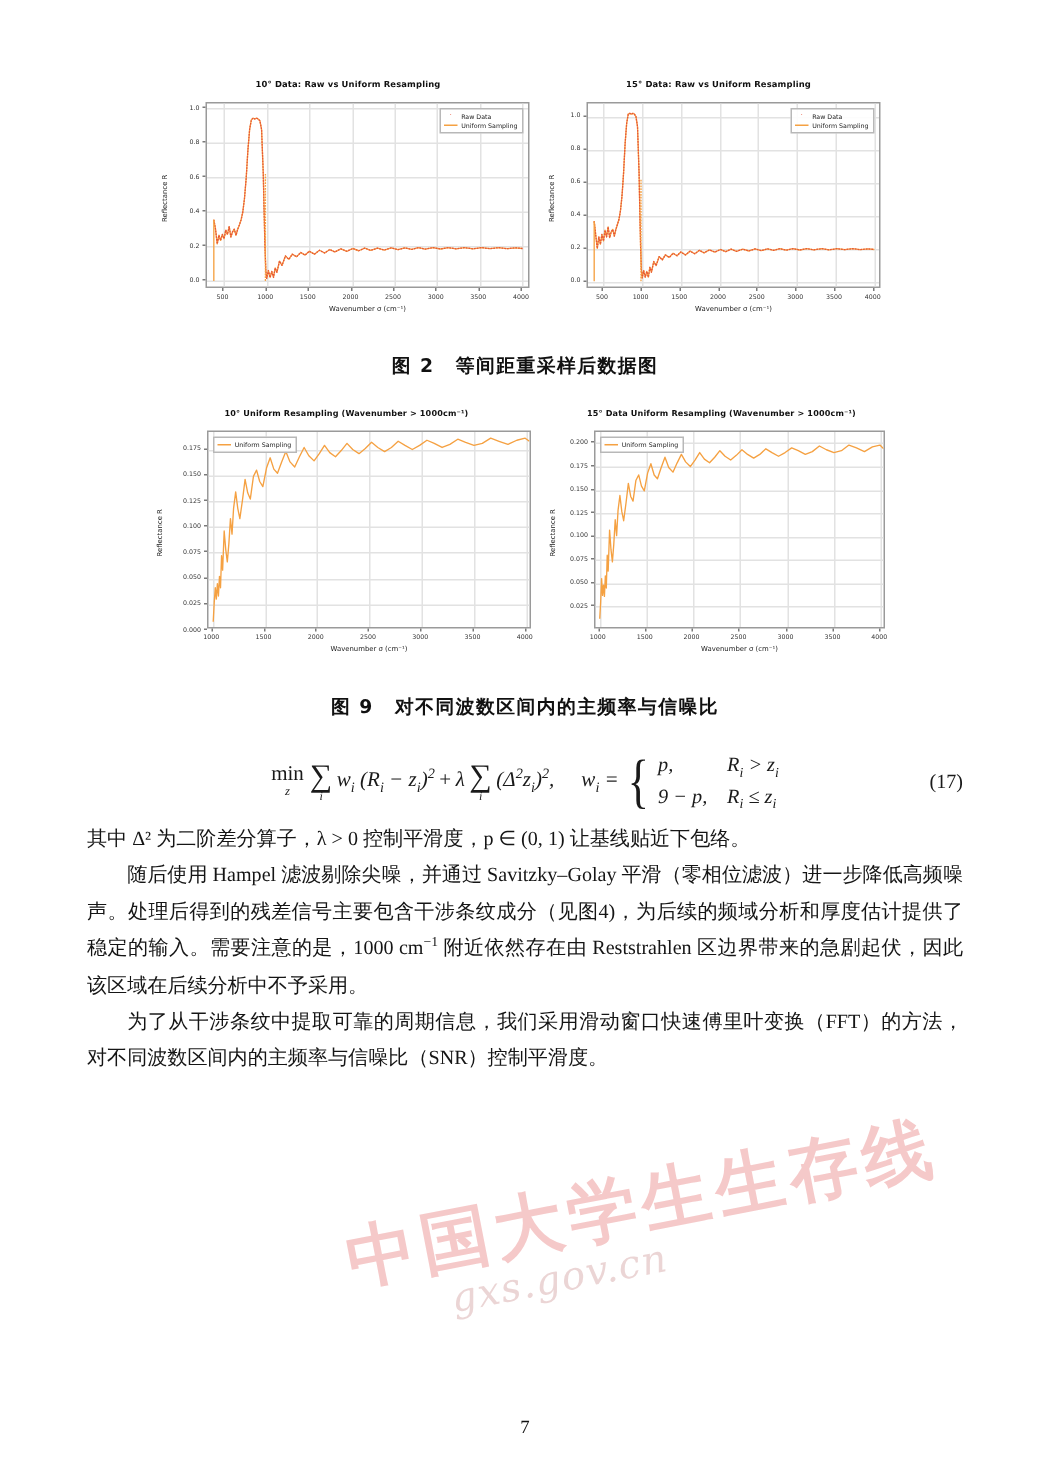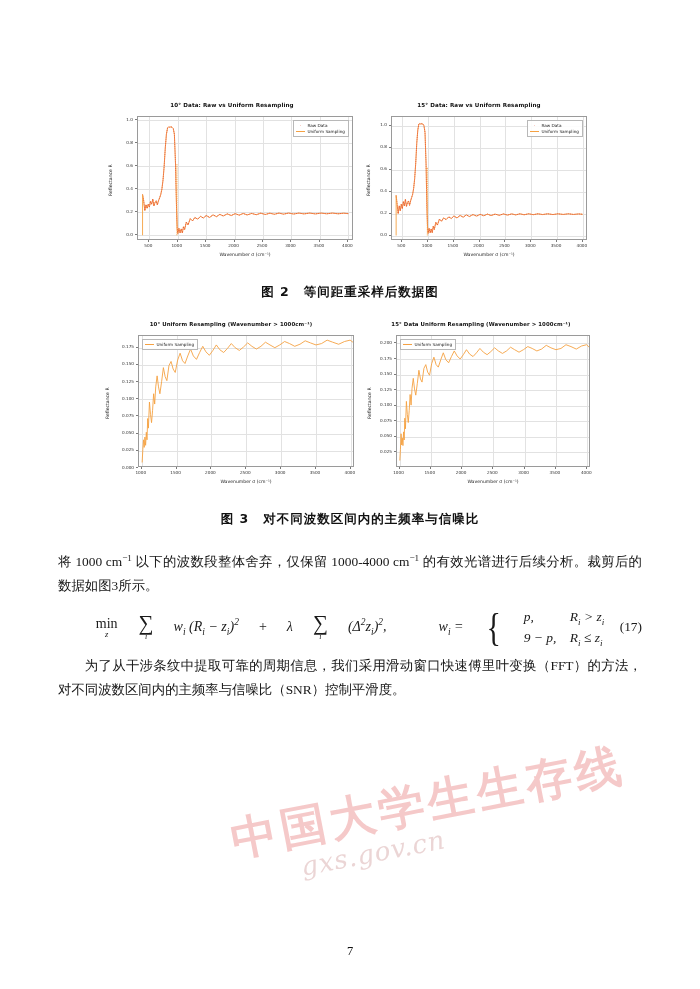--- a/index.html
+++ b/index.html
@@ -133,21 +133,21 @@
   .eqrow{
     position:relative;
     display:flex;align-items:center;justify-content:center;
     margin:10px 0 8px 0;
     padding:0 58px;
     z-index:3;
   }
   .eq{
     font-family:"Liberation Serif", serif;
     font-size:14px;
-    display:flex;align-items:center;gap:20px;
+    display:flex;align-items:center;gap:3px;
     white-space:nowrap;
   }
   .eqnum{
     position:absolute;right:58px;
     font-family:"Liberation Serif", serif;font-size:13.4px;
   }
   .opstack{display:inline-flex;flex-direction:column;align-items:center;line-height:1;}
   .opstack .big{font-size:21px;}
   .opstack .small{font-size:8px;font-style:italic;margin-top:-1px;}
   .minstack{display:inline-flex;flex-direction:column;align-items:center;line-height:1;margin-right:1px;}
@@ -172,21 +172,21 @@
 </head>
 <body>
 
 <div class="page">
 
   <div class="watermark">
     <div class="wm-cn">中国大学生生存线</div>
     <div class="wm-en">gxs.gov.cn</div>
   </div>
 
-  <div class="figblock" style="padding-top:100px;">
+  <div class="figblock" style="padding-top:52px;">
     <div class="figrow">
       <div class="chart" id="c-chart1" style="width: 258px; height: 170px;">
           <div class="chart-title" style="font-size: 5.6px; position: absolute; left: 0px; right: 0px; top: 2px;">10° Data: Raw vs Uniform Resampling</div>
           <div class="axes" style="left: 34px; top: 16px; width: 216px; height: 124px;">
             <div class="gridline v" style="left: 11.3684px;"></div>
             <div class="gridline v" style="left: 39.7895px;"></div>
             <div class="gridline v" style="left: 68.2105px;"></div>
             <div class="gridline v" style="left: 96.6316px;"></div>
             <div class="gridline v" style="left: 125.053px;"></div>
             <div class="gridline v" style="left: 153.474px;"></div>
@@ -435,26 +435,25 @@
           <div class="xlabel" style="left: 34px; width: 194px; top: 160px;">Wavenumber σ (cm⁻¹)</div>
           <div class="legend" style="left: 38px; top: 20px;">
             <div class="row">
               <span class="swatch-line" style="border-top-color: rgb(245, 161, 66);"></span>
               <span>Uniform Sampling</span>
             </div>
           </div>
         </div>
     </div>
     <div class="caption" style="margin-top:14px;">
-      <span class="num">图 3</span><span>对不同波数区间内的主频率与信噪比</span>
+      <span class="num">图 9</span><span>对不同波数区间内的主频率与信噪比</span>
     </div>
   </div>
 
   <div class="body" style="margin-top:22px;">
-    <p><span>将 1000 cm</span><sup>−1</sup><span> 以下的波数段整体舍弃，仅保留 1000-4000 cm</span><sup>−1</sup><span> 的有效光谱进行后续分析。裁剪后的数据如图3所示。</span></p>
   </div>
 
   <div class="eqrow">
     <div class="eq">
       <span class="minstack">
         <span class="m mathup">min</span>
         <span class="s">z</span>
       </span>
       <span class="opstack">
         <span class="big">∑</span>
@@ -479,17 +478,19 @@
         <span class="c">
           <span class="lhs mathi">9 − p,</span>
           <span class="rhs mathi">R<sub>i</sub> ≤ z<sub>i</sub></span>
         </span>
       </span>
     </div>
     <div class="eqnum">(17)</div>
   </div>
 
   <div class="body">
+    <p>其中 Δ² 为二阶差分算子，λ &gt; 0 控制平滑度，p ∈ (0, 1) 让基线贴近下包络。</p>
+    <p class="indent"><span>随后使用 Hampel 滤波剔除尖噪，并通过 Savitzky–Golay 平滑（零相位滤波）进一步降低高频噪声。处理后得到的残差信号主要包含干涉条纹成分（见图4)，为后续的频域分析和厚度估计提供了稳定的输入。需要注意的是，1000 cm</span><sup>−1</sup><span> 附近依然存在由 Reststrahlen 区边界带来的急剧起伏，因此该区域在后续分析中不予采用。</span></p>
     <p class="indent">为了从干涉条纹中提取可靠的周期信息，我们采用滑动窗口快速傅里叶变换（FFT）的方法，对不同波数区间内的主频率与信噪比（SNR）控制平滑度。</p>
   </div>
 
   <div class="pageno">7</div>
 </div>
 
 </body></html>

